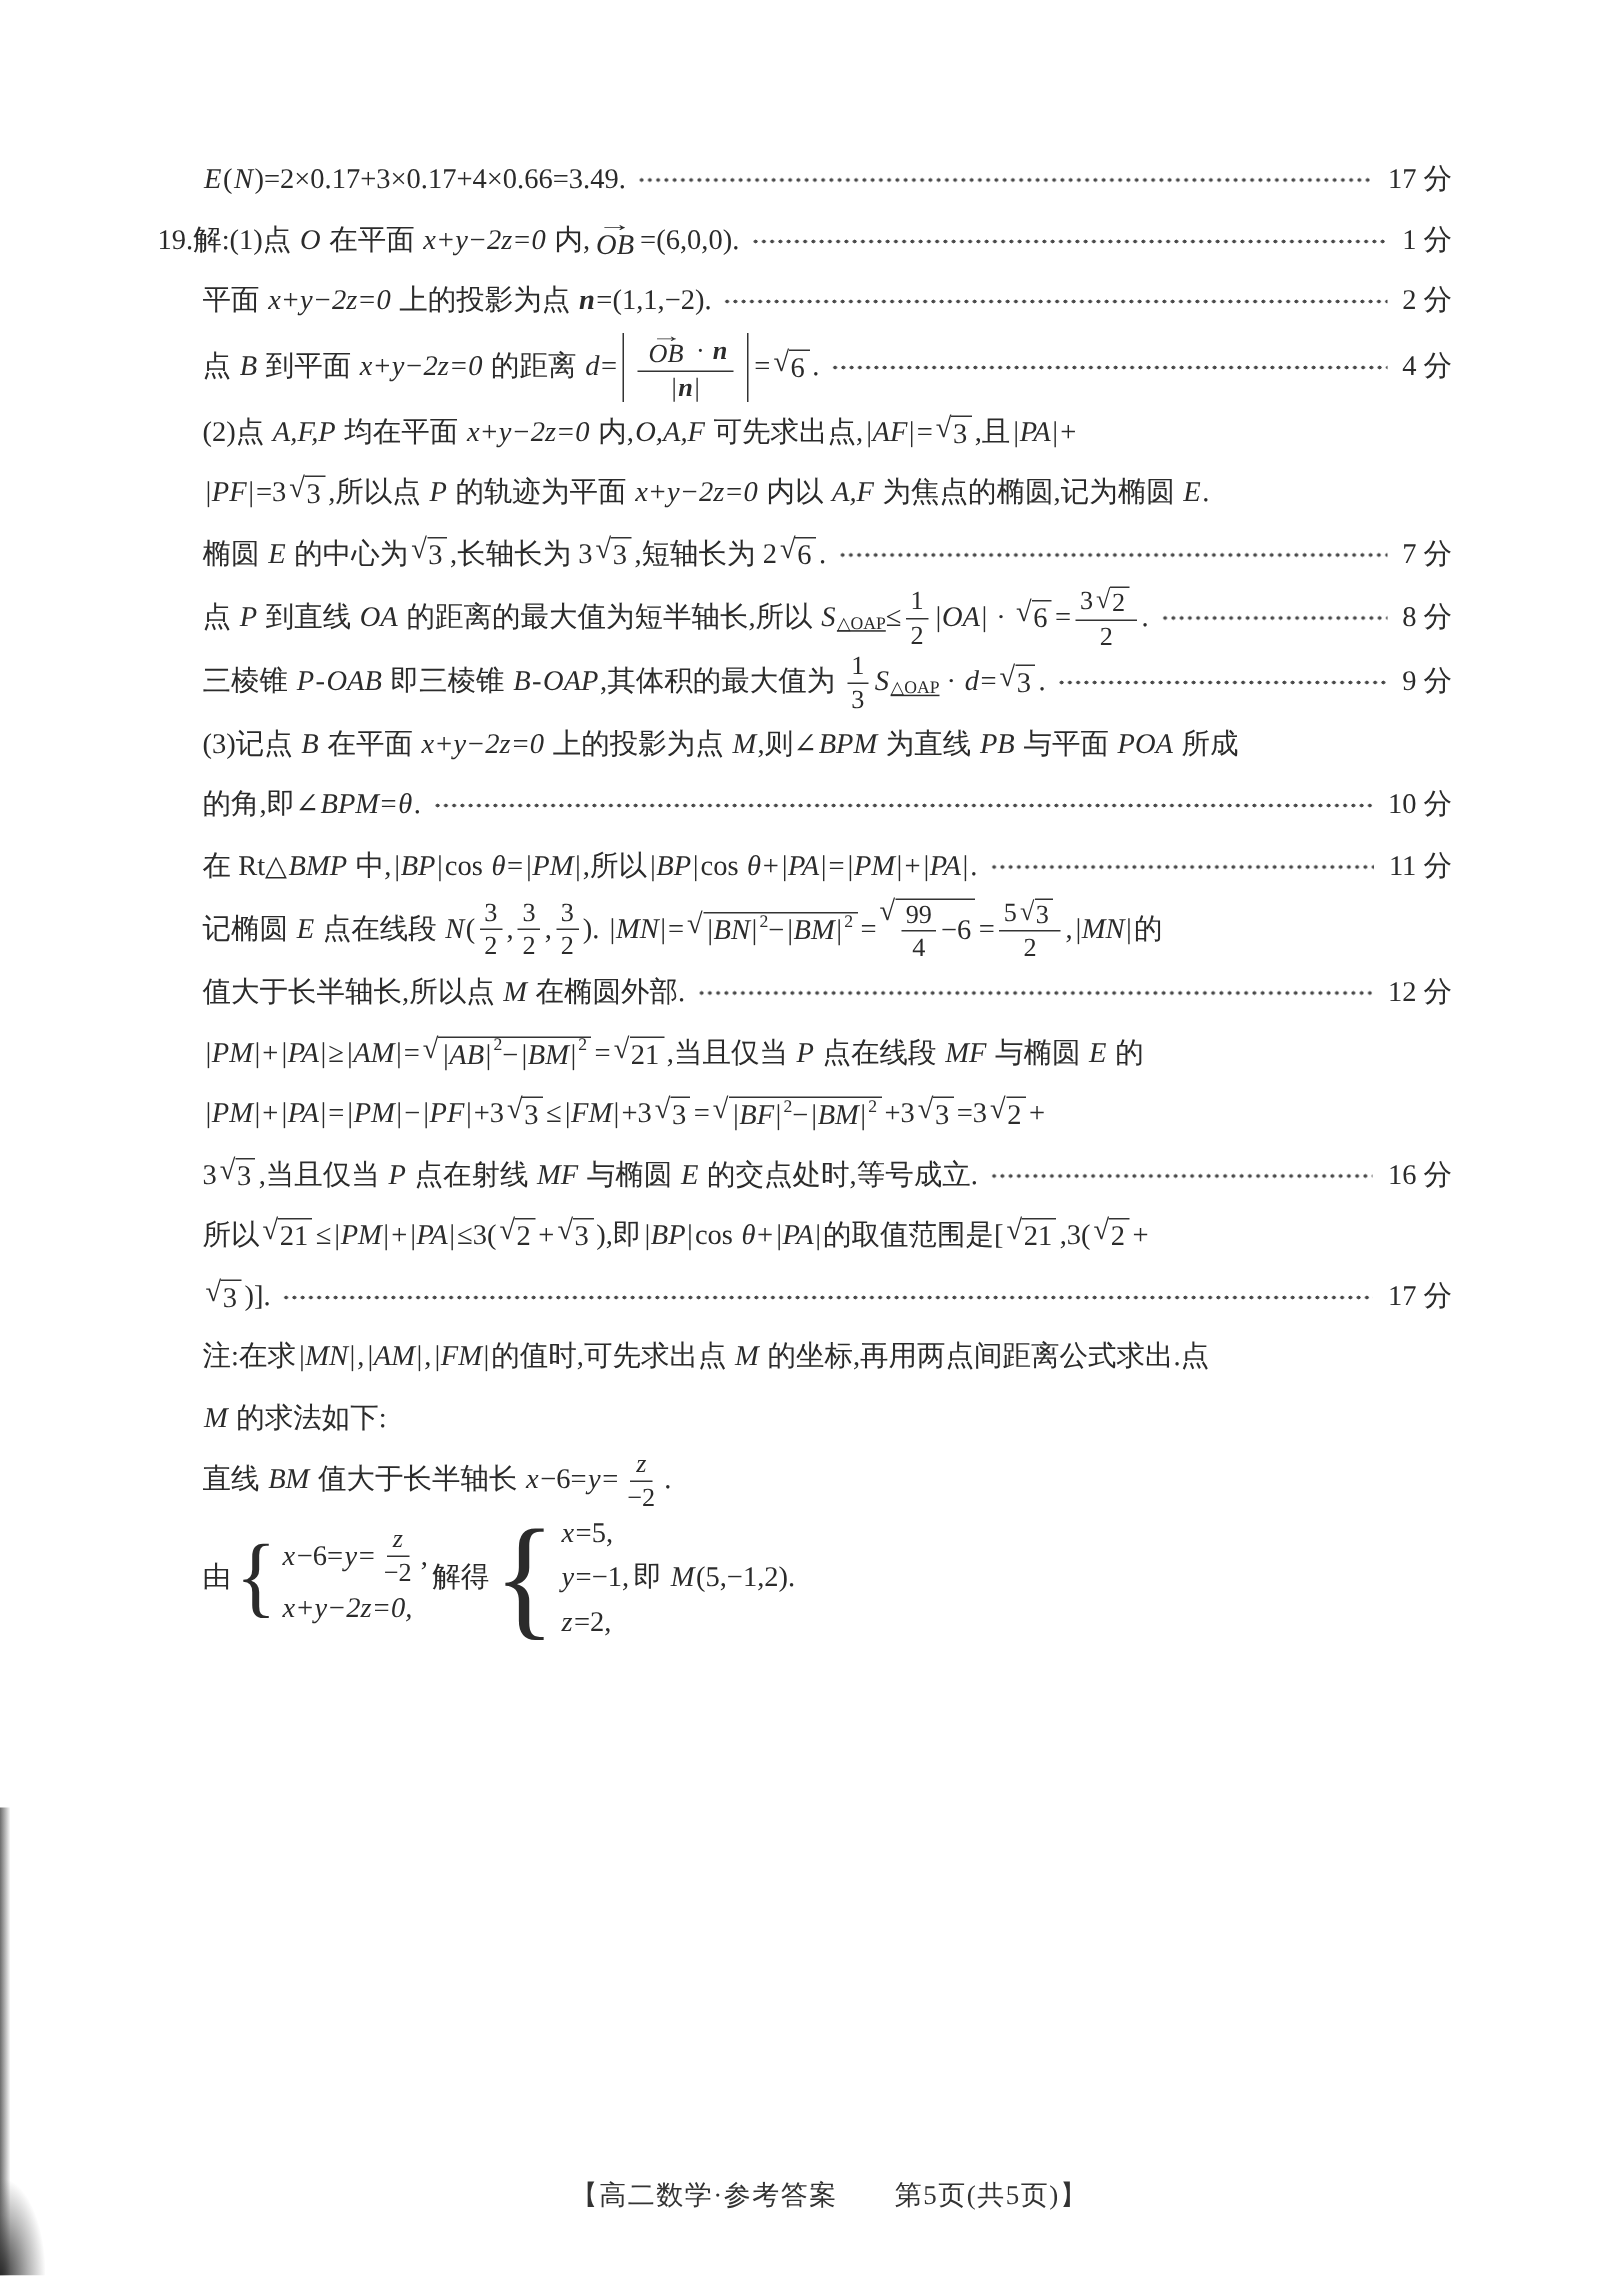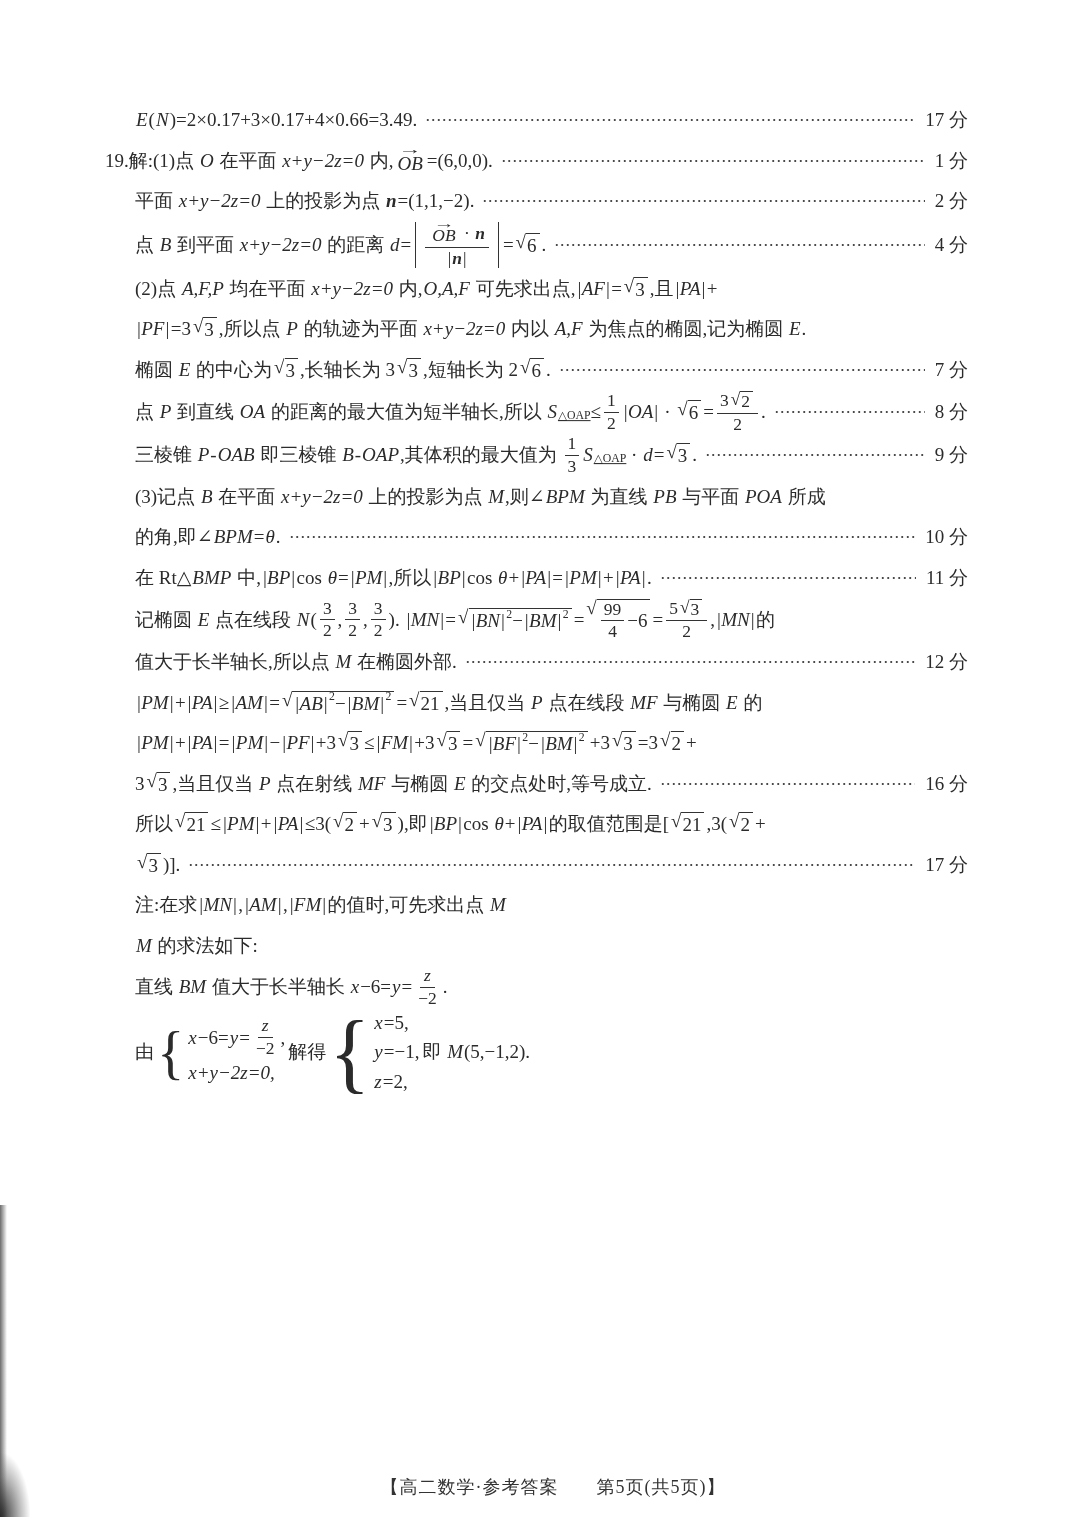--- a/index.html
+++ b/index.html
@@ -67,21 +67,21 @@
   }
 
   .cases { display: inline-flex; align-items: center; margin: 0 3px; }
   .brace { line-height: 0.85; font-weight: 400; transform: scaleY(1.05); }
   .crows { display: inline-flex; flex-direction: column; margin-left: 3px; }
   .crow { display: inline-flex; align-items: center; min-height: 1.55em; }
 
   .footer {
     margin-top: auto;
     text-align: center;
-    padding-bottom: 18px;
+    padding-bottom: 42px;
     font-size: 18px;
     letter-spacing: 1px;
     color: #333;
     margin-left: 26px;
   }
 
   .edge-strip {
     position: absolute; left: 0; top: 1205px; width: 7px; height: 312px;
     background: linear-gradient(to right, #3c3c3c, rgba(120,120,120,0));
     opacity: 0.75; pointer-events: none;
@@ -386,20 +386,21 @@
     </div>
     <div class="line ind1">
       <span class="c">注:在求</span>
       <span class="m">|MN|</span>
       <span class="n">,</span>
       <span class="m">|AM|</span>
       <span class="n">,</span>
       <span class="m">|FM|</span>
       <span class="c">的值时,可先求出点 </span>
       <span class="m">M</span>
+      <span class="c"> 的坐标,再用两点间距离公式求出.点</span>
     </div>
     <div class="line ind1">
       <span class="m">M</span>
       <span class="c"> 的求法如下:</span>
     </div>
     <div class="line ind1">
       <span class="c">直线 </span>
       <span class="m">BM</span>
       <span class="c"> 值大于长半轴长 </span>
       <span class="m">x</span>

